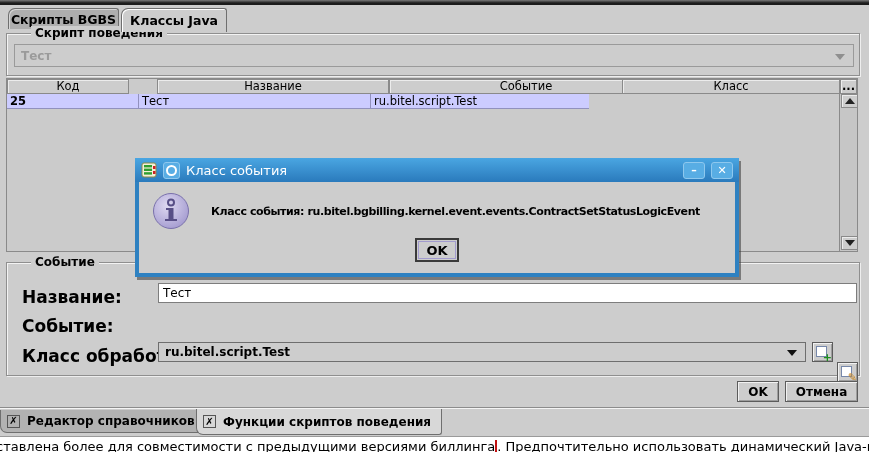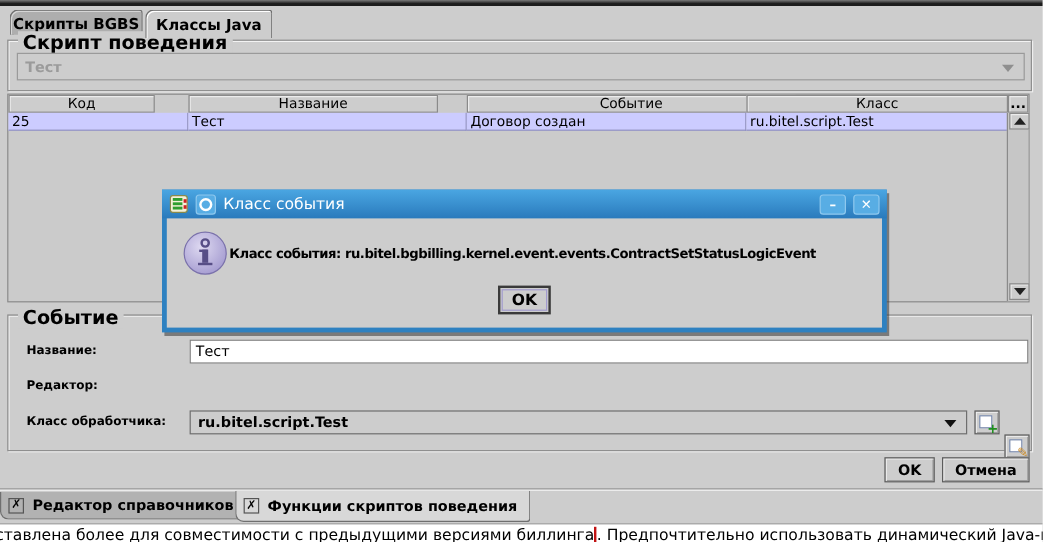--- a/index.html
+++ b/index.html
@@ -8,21 +8,21 @@
   .abs{position:absolute;}
   
   .top-edge{left:0;top:0;width:869px;height:5px;background:linear-gradient(#7a7a7a,#1c1c1c 60%);}
   
   .tab{top:8px;height:21px;border:1px solid #6f6f6f;border-bottom:none;border-radius:7px 3px 0 0;
        display:flex;align-items:center;justify-content:center;font-weight:bold;font-size:12.5px;box-sizing:border-box;}
   .tab.inactive{background:#aeaeae;box-shadow:inset 1px 1px 0 #d6d6d6;}
   .tab.active{background:#cdcdcd;height:24px;z-index:3;box-shadow:inset 1px 1px 0 #fff;}
   
   .groupbox{border:1px solid #8f8f8f;box-shadow:inset 1px 1px 0 rgba(255,255,255,.75),1px 1px 0 rgba(255,255,255,.65);}
-  .group-label{position:absolute;top:-8px;left:8px;background:#cdcdcd;padding:0 4px;font-weight:bold;font-size:16px;white-space:nowrap;}
+  .group-label{position:absolute;top:-8px;left:24px;background:#cdcdcd;padding:0 4px;font-weight:bold;font-size:12px;white-space:nowrap;}
   
   .combo{box-sizing:border-box;border:1px solid #6e6e6e;background:#cdcdcd;display:flex;align-items:center;
          font-weight:bold;font-size:12px;padding:0 24px 0 6px;white-space:nowrap;overflow:hidden;}
   .combo .tri{position:absolute;right:8px;top:50%;margin-top:-2px;width:0;height:0;
               border-left:5px solid transparent;border-right:5px solid transparent;border-top:6px solid #111;}
   .combo.disabled{border-color:#9a9a9a;color:#9b9b9b;}
   .combo.disabled .tri{border-top-color:#8f8f8f;}
   
   .tbl{box-sizing:border-box;border:1px solid #8a8a8a;background:#cbcbcb;}
   .hcell{box-sizing:border-box;height:15px;background:#cdcdcd;border:1px solid #8a8a8a;
@@ -42,27 +42,27 @@
   .dialog{left:135px;top:158px;width:604px;background:#2e81c1;z-index:20;box-shadow:2px 3px 0 rgba(55,55,55,.55);}
   .dlg-title{height:24px;background:linear-gradient(#4aa6e2,#2a7abc);display:flex;align-items:center;
              gap:6px;padding:0 6px;color:#fff;font-size:13px;justify-content:space-between;}
   .dlg-title .grow{flex:1;}
   .tb-btn{width:22px;height:17px;background:#58ade4;border:1px solid #8ec8ee;border-radius:3px;color:#fff;
           display:flex;align-items:center;justify-content:center;font-size:11px;font-weight:bold;line-height:1;box-sizing:border-box;}
   .winmenu{width:17px;height:17px;background:#58ade4;border:1px solid #8ec8ee;border-radius:3px;box-sizing:border-box;
            display:flex;align-items:center;justify-content:center;}
   .winmenu i{display:block;width:7px;height:7px;border:2px solid #fff;border-radius:50%;}
   .dlg-body{margin:0 4px 4px;background:#cdcdcd;height:91px;position:relative;}
-  .dlg-row{display:flex;align-items:center;gap:1px;padding:10px 10px 0 13px;}
+  .dlg-row{display:flex;align-items:center;gap:21px;padding:10px 10px 0 13px;}
   .dlg-msg{font-weight:bold;font-size:11px;letter-spacing:-0.4px;white-space:nowrap;}
   .dlg-ok{position:relative;margin:8px auto 0;width:44px;height:24px;background:#cdcdcd;border:2px solid #3a3a3a;
           display:flex;align-items:center;justify-content:center;font-weight:bold;font-size:13px;box-sizing:border-box;}
   .dlg-ok::after{content:"";position:absolute;inset:1px;border:1px solid #a29bce;}
   
-  .flabel{font-weight:bold;font-size:10px;white-space:nowrap;}
+  .flabel{font-weight:bold;font-size:17px;white-space:nowrap;}
   .tfield{box-sizing:border-box;border:1px solid #7d7d7d;background:#fff;font-family:"DejaVu Sans","Liberation Sans",sans-serif;
           font-size:12px;padding:0 4px;outline:none;}
   .mini{box-sizing:border-box;width:21px;height:20px;background:#cdcdcd;border:1px solid #5c5c5c;
         box-shadow:inset 1px 1px 0 #f2f2f2,inset -1px -1px 0 #9d9d9d;position:relative;}
   .icon-doc{position:absolute;left:3px;top:3px;width:11px;height:11px;background:#fff;border:1px solid #7788aa;box-sizing:border-box;}
   .mini .glyph{position:absolute;right:0px;bottom:-2px;font-size:11px;font-weight:bold;line-height:1;}
   .glyph.add{color:#1f8f1f;}
   .glyph.edit{color:#c9861f;}
   
   .sep1{left:0;top:407px;width:869px;height:1px;background:#8c8c8c;}
@@ -98,56 +98,55 @@
   <div class="abs combo disabled" style="left:14px;top:44px;width:840px;height:23px;">
     <span>Тест</span>
     <span class="tri"></span>
   </div>
 
   <div class="abs tbl" style="left:6px;top:78px;width:852px;height:174px;">
 
     <div class="abs hcell" style="left:0;top:0;width:122px;">
       <span>Код</span>
       </div>
-    <div class="abs hcell" style="left:150px;top:0;width:208px;">
+    <div class="abs hcell" style="left:150px;top:0;width:232px;">
       <span>Название</span>
       </div>
     <div class="abs hcell" style="left:382px;top:0;width:274px;">
       <span>Событие</span>
       </div>
     <div class="abs hcell" style="left:615px;top:0;width:218px;">
       <span>Класс</span>
       </div>
     <div class="abs hcell" style="left:833px;top:0;width:17px;font-weight:bold;">
       <span>...</span>
       </div>
 
     <div class="abs" style="left:0;top:15px;width:833px;display:flex;">
-      <div class="rcell" style="width:150px;">25</div>
+      <div class="rcell" style="width:132px;font-weight:bold;">25</div>
       <div class="rcell" style="width:232px;">Тест</div>
-      <div class="rcell" style="width:233px;">Договор создан</div>
       <div class="rcell" style="width:218px;border-right:none;">ru.bitel.script.Test</div>
     </div>
 
     <div class="abs" style="left:832px;top:15px;width:18px;height:157px;border-left:1px solid #8a8a8a;background:#c6c6c6;box-sizing:border-box;">
       <div class="sb-btn abs" style="left:1px;top:0;">
           <span class="tri-up"></span>
         </div>
       <div class="sb-btn abs" style="left:1px;bottom:1px;">
           <span class="tri-dn"></span>
         </div>
     </div>
   </div>
 
   <div class="abs groupbox" style="left:6px;top:262px;width:852px;height:112px;">
     <span class="group-label">Событие</span>
   </div>
   <div class="abs flabel" style="left:22px;top:287px;">Название:</div>
   <input class="abs tfield" style="left: 158px; top: 283px; width: 699px; height: 20px;" value="Тест">
-  <div class="abs flabel" style="left:22px;top:316px;">Редактор:</div>
+  <div class="abs flabel" style="left:22px;top:316px;">Событие:</div>
   <div class="abs flabel" style="left:22px;top:346px;">Класс обработчика:</div>
   <div class="abs combo" style="left:158px;top:342px;width:648px;height:20px;">
     <span>ru.bitel.script.Test</span>
     <span class="tri"></span>
   </div>
   <div class="abs mini" style="left:812px;top:342px;">
     <span class="icon-doc"></span>
     <span class="glyph add">+</span>
   </div>
   <div class="abs mini" style="left:837px;top:342px;">

